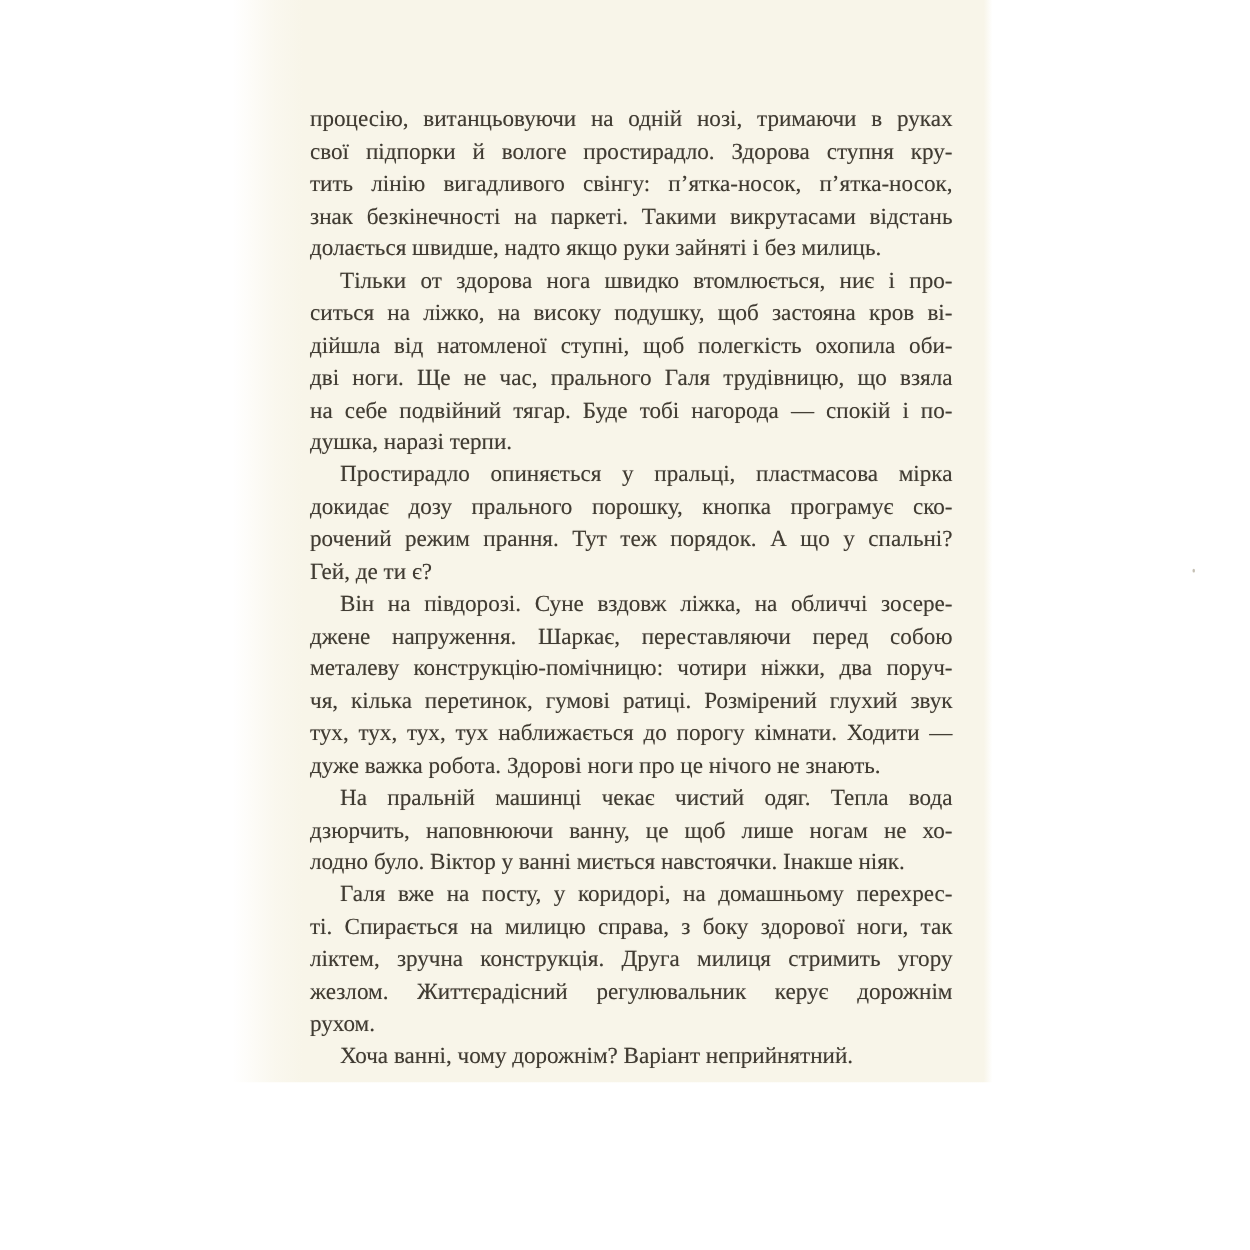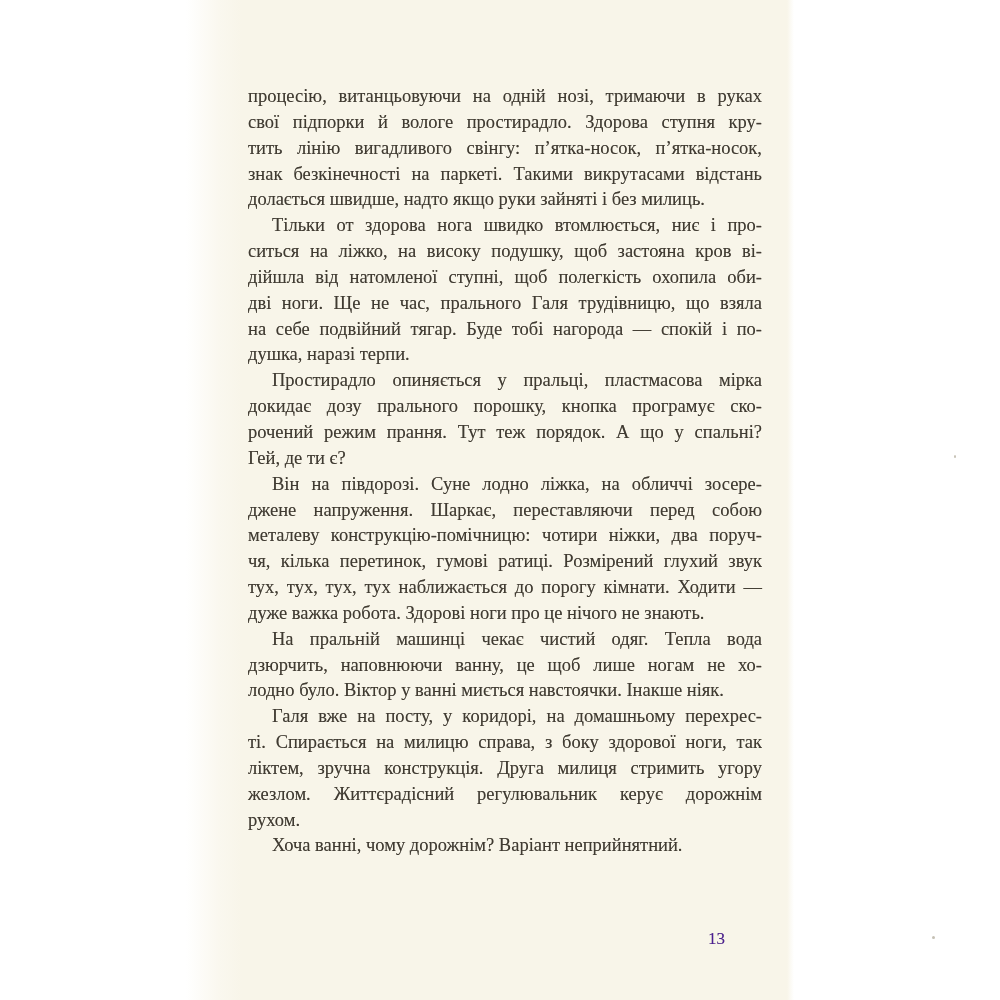--- a/index.html
+++ b/index.html
@@ -3,21 +3,21 @@
 <meta charset="utf-8">
 <style>
   html, body {
     margin: 0;
     padding: 0;
     background: #ffffff;
   }
   .canvas {
     position: relative;
     width: 1000px;
-    height: 1000px;
+    height: 866px;
     overflow: hidden;
     background: #ffffff;
     font-family: "Liberation Serif", "DejaVu Serif", serif;
   }
   
   .paper {
     position: absolute;
     left: 186px;
     top: 0;
     width: 608px;
@@ -84,21 +84,21 @@
       <div class="line indent">Тільки от здорова нога швидко втомлюється, ниє і про-</div>
       <div class="line">ситься на ліжко, на високу подушку, щоб застояна кров ві-</div>
       <div class="line">дійшла від натомленої ступні, щоб полегкість охопила оби-</div>
       <div class="line">дві ноги. Ще не час, прального Галя трудівницю, що взяла</div>
       <div class="line">на себе подвійний тягар. Буде тобі нагорода — спокій і по-</div>
       <div class="line last">душка, наразі терпи.</div>
       <div class="line indent">Простирадло опиняється у пральці, пластмасова мірка</div>
       <div class="line">докидає дозу прального порошку, кнопка програмує ско-</div>
       <div class="line">рочений режим прання. Тут теж порядок. А що у спальні?</div>
       <div class="line last">Гей, де ти є?</div>
-      <div class="line indent">Він на півдорозі. Суне лодно ліжка, на обличчі зосере-</div>
+      <div class="line indent">Він на півдорозі. Суне вздовж ліжка, на обличчі зосере-</div>
       <div class="line">джене напруження. Шаркає, переставляючи перед собою</div>
       <div class="line">металеву конструкцію-помічницю: чотири ніжки, два поруч-</div>
       <div class="line">чя, кілька перетинок, гумові ратиці. Розмірений глухий звук</div>
       <div class="line">тух, тух, тух, тух наближається до порогу кімнати. Ходити —</div>
       <div class="line last">дуже важка робота. Здорові ноги про це нічого не знають.</div>
       <div class="line indent">На пральній машинці чекає чистий одяг. Тепла вода</div>
       <div class="line">дзюрчить, наповнюючи ванну, це щоб лише ногам не хо-</div>
       <div class="line last">лодно було. Віктор у ванні миється навстоячки. Інакше ніяк.</div>
       <div class="line indent">Галя вже на посту, у коридорі, на домашньому перехрес-</div>
       <div class="line">ті. Спирається на милицю справа, з боку здорової ноги, так</div>

